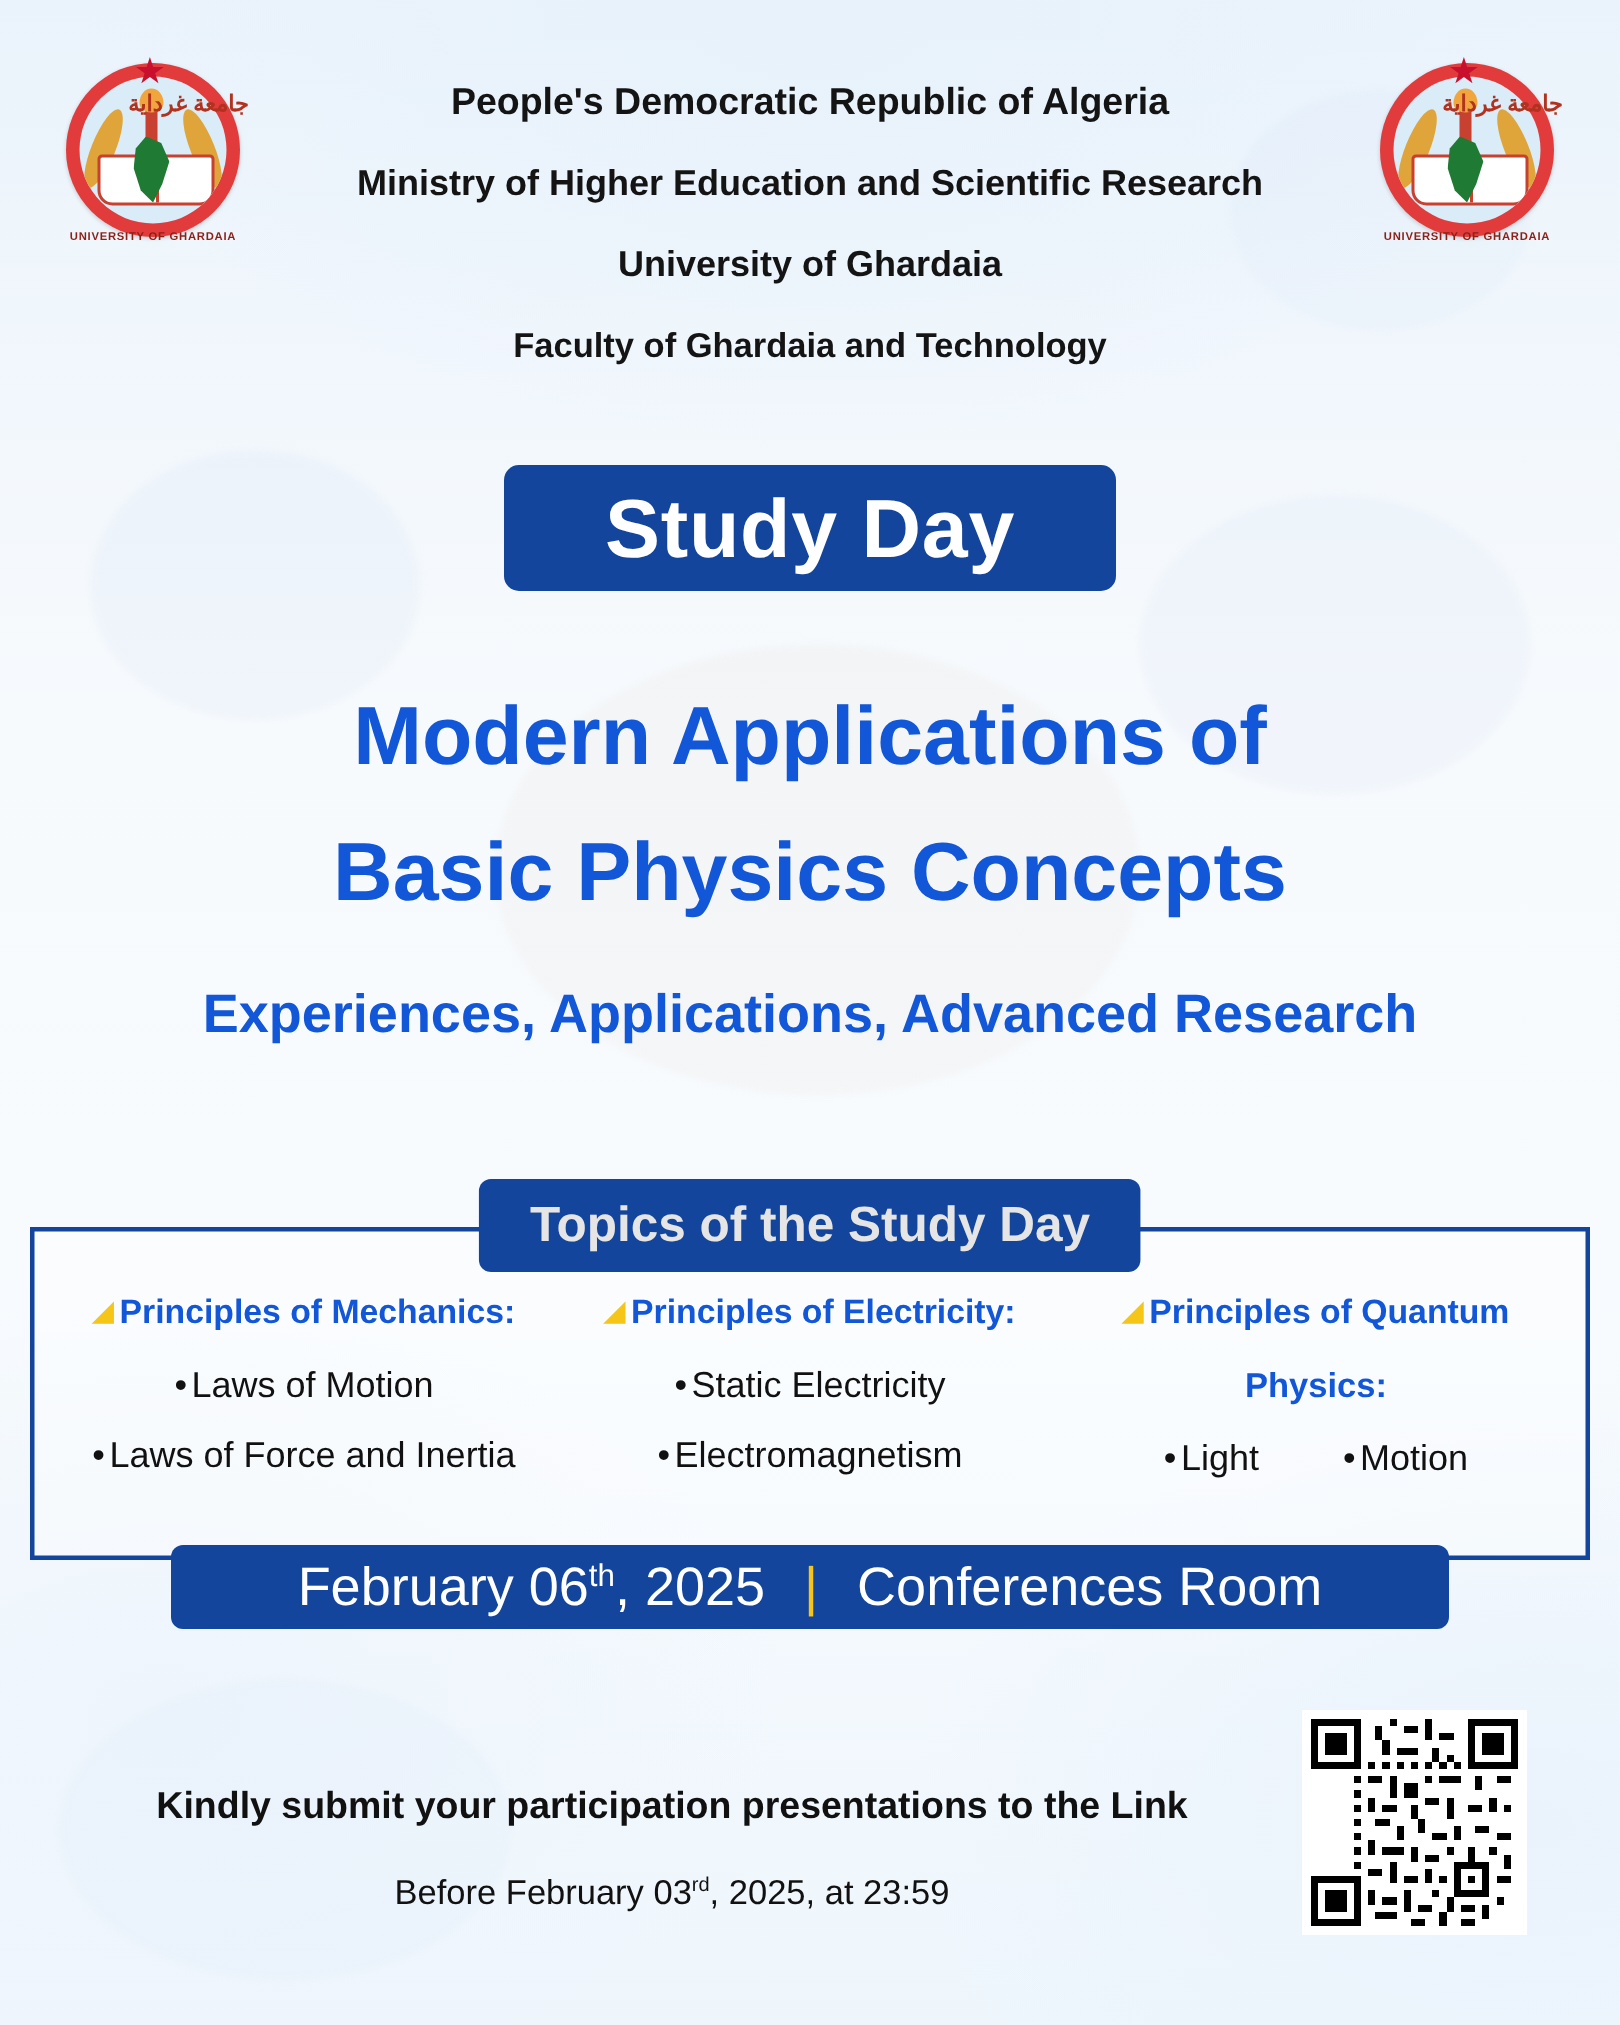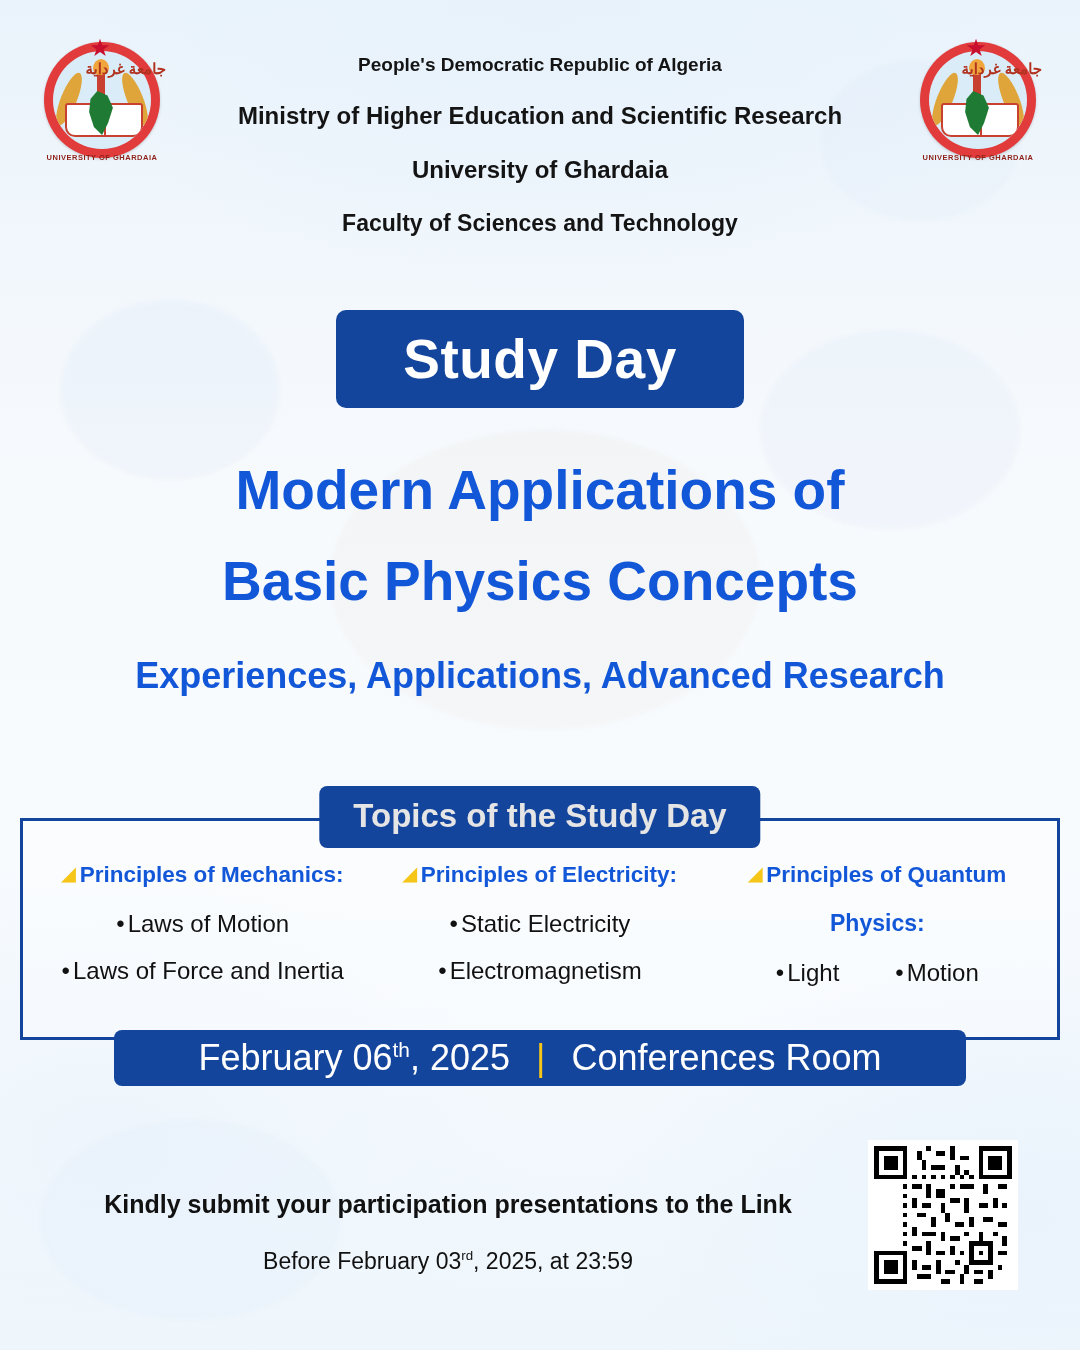--- a/index.html
+++ b/index.html
@@ -167,33 +167,33 @@
     right: 180px;
     top: 54px;
     text-align: center;
     color: #1a1a1a;
   }
   .header-lines div {
     font-weight: bold;
     color: #141414;
     margin-bottom: 26px;
   }
-  .hl1 { font-size: 19px; }
+  .hl1 { font-size: 25px; }
   .hl2 { font-size: 24px; }
   .hl3 { font-size: 24px; }
   .hl4 { font-size: 23px; }
 
   
   .study-day {
     position: absolute;
     left: 50%;
     transform: translateX(-50%);
     top: 310px;
     width: 408px;
-    height: 98px;
+    height: 84px;
     background: #14459c;
     border-radius: 10px;
     color: #fff;
     font-size: 55px;
     font-weight: bold;
     display: flex;
     align-items: center;
     justify-content: center;
     letter-spacing: 0.5px;
   }
@@ -397,21 +397,21 @@
       <div class="logo-star">★</div>
       <div class="logo-arabic">جامعة غرداية</div>
       <div class="logo-caption">UNIVERSITY OF GHARDAIA</div>
     </div>
   </div>
 
   <div class="header-lines">
     <div class="hl1">People's Democratic Republic of Algeria</div>
     <div class="hl2">Ministry of Higher Education and Scientific Research</div>
     <div class="hl3">University of Ghardaia</div>
-    <div class="hl4">Faculty of Sciences and Technology</div>
+    <div class="hl4">Faculty of Ghardaia and Technology</div>
   </div>
 
   <div class="study-day">Study Day</div>
 
   <div class="title-main">
     <div>Modern Applications of</div>
     <div>Basic Physics Concepts</div>
   </div>
   <div class="subtitle">Experiences, Applications, Advanced Research</div>
 

